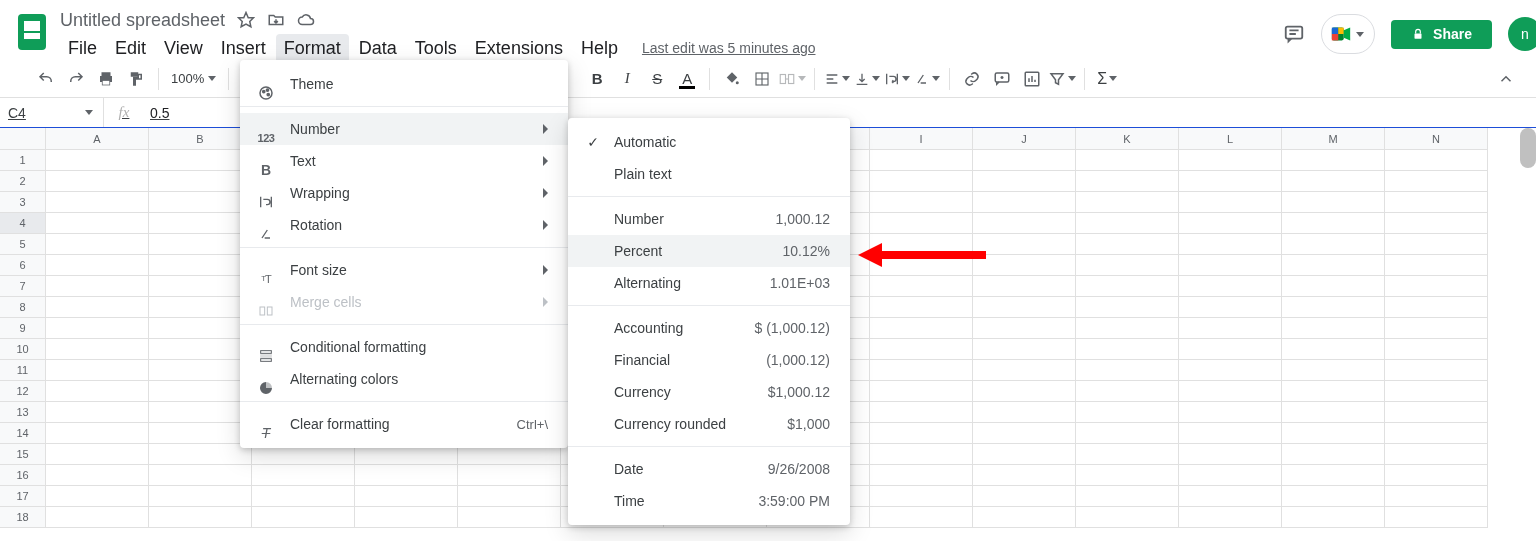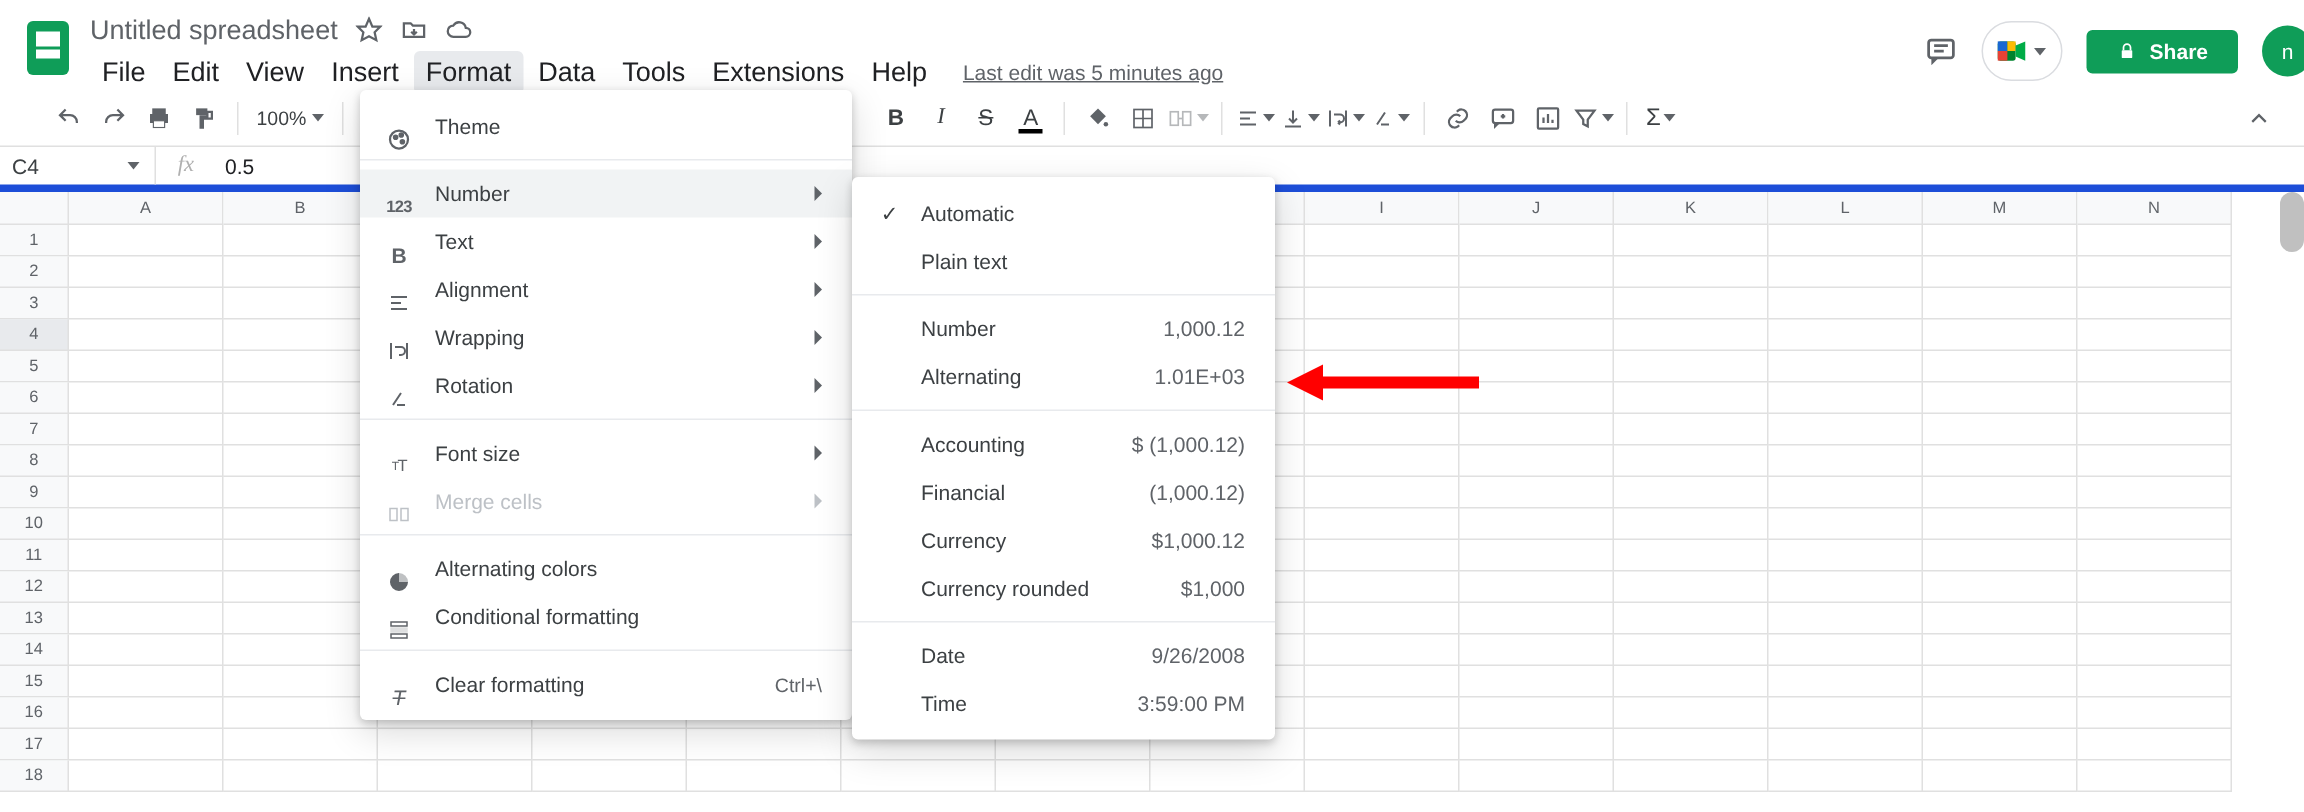--- a/index.html
+++ b/index.html
@@ -72,22 +72,22 @@
   }
   .tbtn { width: 28px; height: 28px; display:flex; align-items:center; justify-content:center; color:#5f6368; border-radius:4px; }
   .tsep { width: 1px; height: 22px; background: #e0e0e0; margin: 0 6px; }
   .zoom-box { display:flex; align-items:center; gap:4px; font-size:13px; color:#3c4043; padding:0 4px; }
   .caret-down { width: 0; height: 0; border-left:4px solid transparent; border-right:4px solid transparent; border-top:5px solid #5f6368; }
   .collapse-btn { margin-left:auto; margin-right:8px; }
 
   
   .fxrow {
     position: absolute; top: 98px; left: 0; right: 0; height: 30px;
-    border-bottom: 5px solid #1d4ed8;
-    display: flex; align-items: stretch;
+    border-bottom: 1px solid #1d4ed8;
+    display: flex; align-items: stretch; text-decoration: underline;
   }
   .namebox { width: 104px; border-right: 1px solid #e0e0e0; display:flex; align-items:center; padding:0 8px; font-size:14px; color:#3c4043; position:relative; }
   .namebox .caret-down { position:absolute; right:10px; }
   .fxicon { width: 40px; display:flex; align-items:center; justify-content:center; color:#b0b0b0; font-style:italic; font-family: Georgia, serif; font-size:15px; }
   .fxinput { flex:1; display:flex; align-items:center; font-size:14px; color:#202124; padding-left:6px; }
 
   
   .grid { position:absolute; top:128px; left:0; right:0; bottom:0; }
   .colhdrs { display:flex; height: 22px; }
   .corner { width:46px; border-right:1px solid #e0e0e0; border-bottom:1px solid #e0e0e0; background:#f8f9fa; }
@@ -682,29 +682,20 @@
     <span class="marrow"></span>
   </div>
   <div class="mitem">
     <span class="micon" style="font-weight:700">B</span>
     <span class="mlabel">Text</span>
     <span class="marrow"></span>
   </div>
   <div class="mitem">
     <span class="micon">
         <svg viewBox="0 0 24 24" width="16" height="16" fill="none" stroke="currentColor" stroke-width="2">
-          <path d="M4 6h16M4 12h10M4 18h16"></path>
-        </svg>
-      </span>
-    <span class="mlabel">Alignment</span>
-    <span class="marrow"></span>
-  </div>
-  <div class="mitem">
-    <span class="micon">
-        <svg viewBox="0 0 24 24" width="16" height="16" fill="none" stroke="currentColor" stroke-width="2">
           <path d="M4 4v16M20 4v16M8 8h6a4 4 0 010 8h-2"></path>
         </svg>
       </span>
     <span class="mlabel">Wrapping</span>
     <span class="marrow"></span>
   </div>
   <div class="mitem">
     <span class="micon">
         <svg viewBox="0 0 24 24" width="16" height="16" fill="none" stroke="currentColor" stroke-width="2">
           <path d="M6 18l8-12M10 18h8"></path>
@@ -725,37 +716,37 @@
           <rect x="3" y="6" width="7" height="12"></rect>
           <rect x="14" y="6" width="7" height="12"></rect>
         </svg>
       </span>
     <span class="mlabel">Merge cells</span>
     <span class="marrow" style="border-left-color:#bdc1c6"></span>
   </div>
   <div class="msep"></div>
   <div class="mitem">
     <span class="micon">
-        <svg viewBox="0 0 24 24" width="16" height="16" fill="currentColor">
-          <path d="M12 3a9 9 0 019 9h-9z" opacity=".4"></path>
-          <path d="M12 3a9 9 0 100 18 9 9 0 009-9h-9z"></path>
-        </svg>
-      </span>
-    <span class="mlabel">Alternating colors</span>
-  </div>
-  <div class="mitem">
-    <span class="micon">
         <svg viewBox="0 0 24 24" width="16" height="16" fill="none" stroke="currentColor" stroke-width="1.5">
           <rect x="4" y="4" width="16" height="4"></rect>
           <rect x="4" y="10" width="16" height="4" fill="currentColor" opacity=".2"></rect>
           <rect x="4" y="16" width="16" height="4"></rect>
         </svg>
       </span>
     <span class="mlabel">Conditional formatting</span>
   </div>
+  <div class="mitem">
+    <span class="micon">
+        <svg viewBox="0 0 24 24" width="16" height="16" fill="currentColor">
+          <path d="M12 3a9 9 0 019 9h-9z" opacity=".4"></path>
+          <path d="M12 3a9 9 0 100 18 9 9 0 009-9h-9z"></path>
+        </svg>
+      </span>
+    <span class="mlabel">Alternating colors</span>
+  </div>
   <div class="msep"></div>
   <div class="mitem">
     <span class="micon" style="font-style:italic;text-decoration:line-through">T</span>
     <span class="mlabel">Clear formatting</span>
     <span class="mshortcut">Ctrl+\</span>
   </div>
 </div>
 
 <div class="menu submenu" style="left:568px; top:118px">
   <div class="sitem">
@@ -765,20 +756,25 @@
   <div class="sitem">
     <span class="scheck"></span>
     <span class="slabel">Plain text</span>
   </div>
   <div class="msep"></div>
   <div class="sitem">
     <span class="scheck"></span>
     <span class="slabel">Number</span>
     <span class="ssample">1,000.12</span>
   </div>
+  <div class="sitem hover">
+    <span class="scheck"></span>
+    <span class="slabel">Percent</span>
+    <span class="ssample">10.12%</span>
+  </div>
   <div class="sitem">
     <span class="scheck"></span>
     <span class="slabel">Alternating</span>
     <span class="ssample">1.01E+03</span>
   </div>
   <div class="msep"></div>
   <div class="sitem">
     <span class="scheck"></span>
     <span class="slabel">Accounting</span>
     <span class="ssample">$ (1,000.12)</span>

